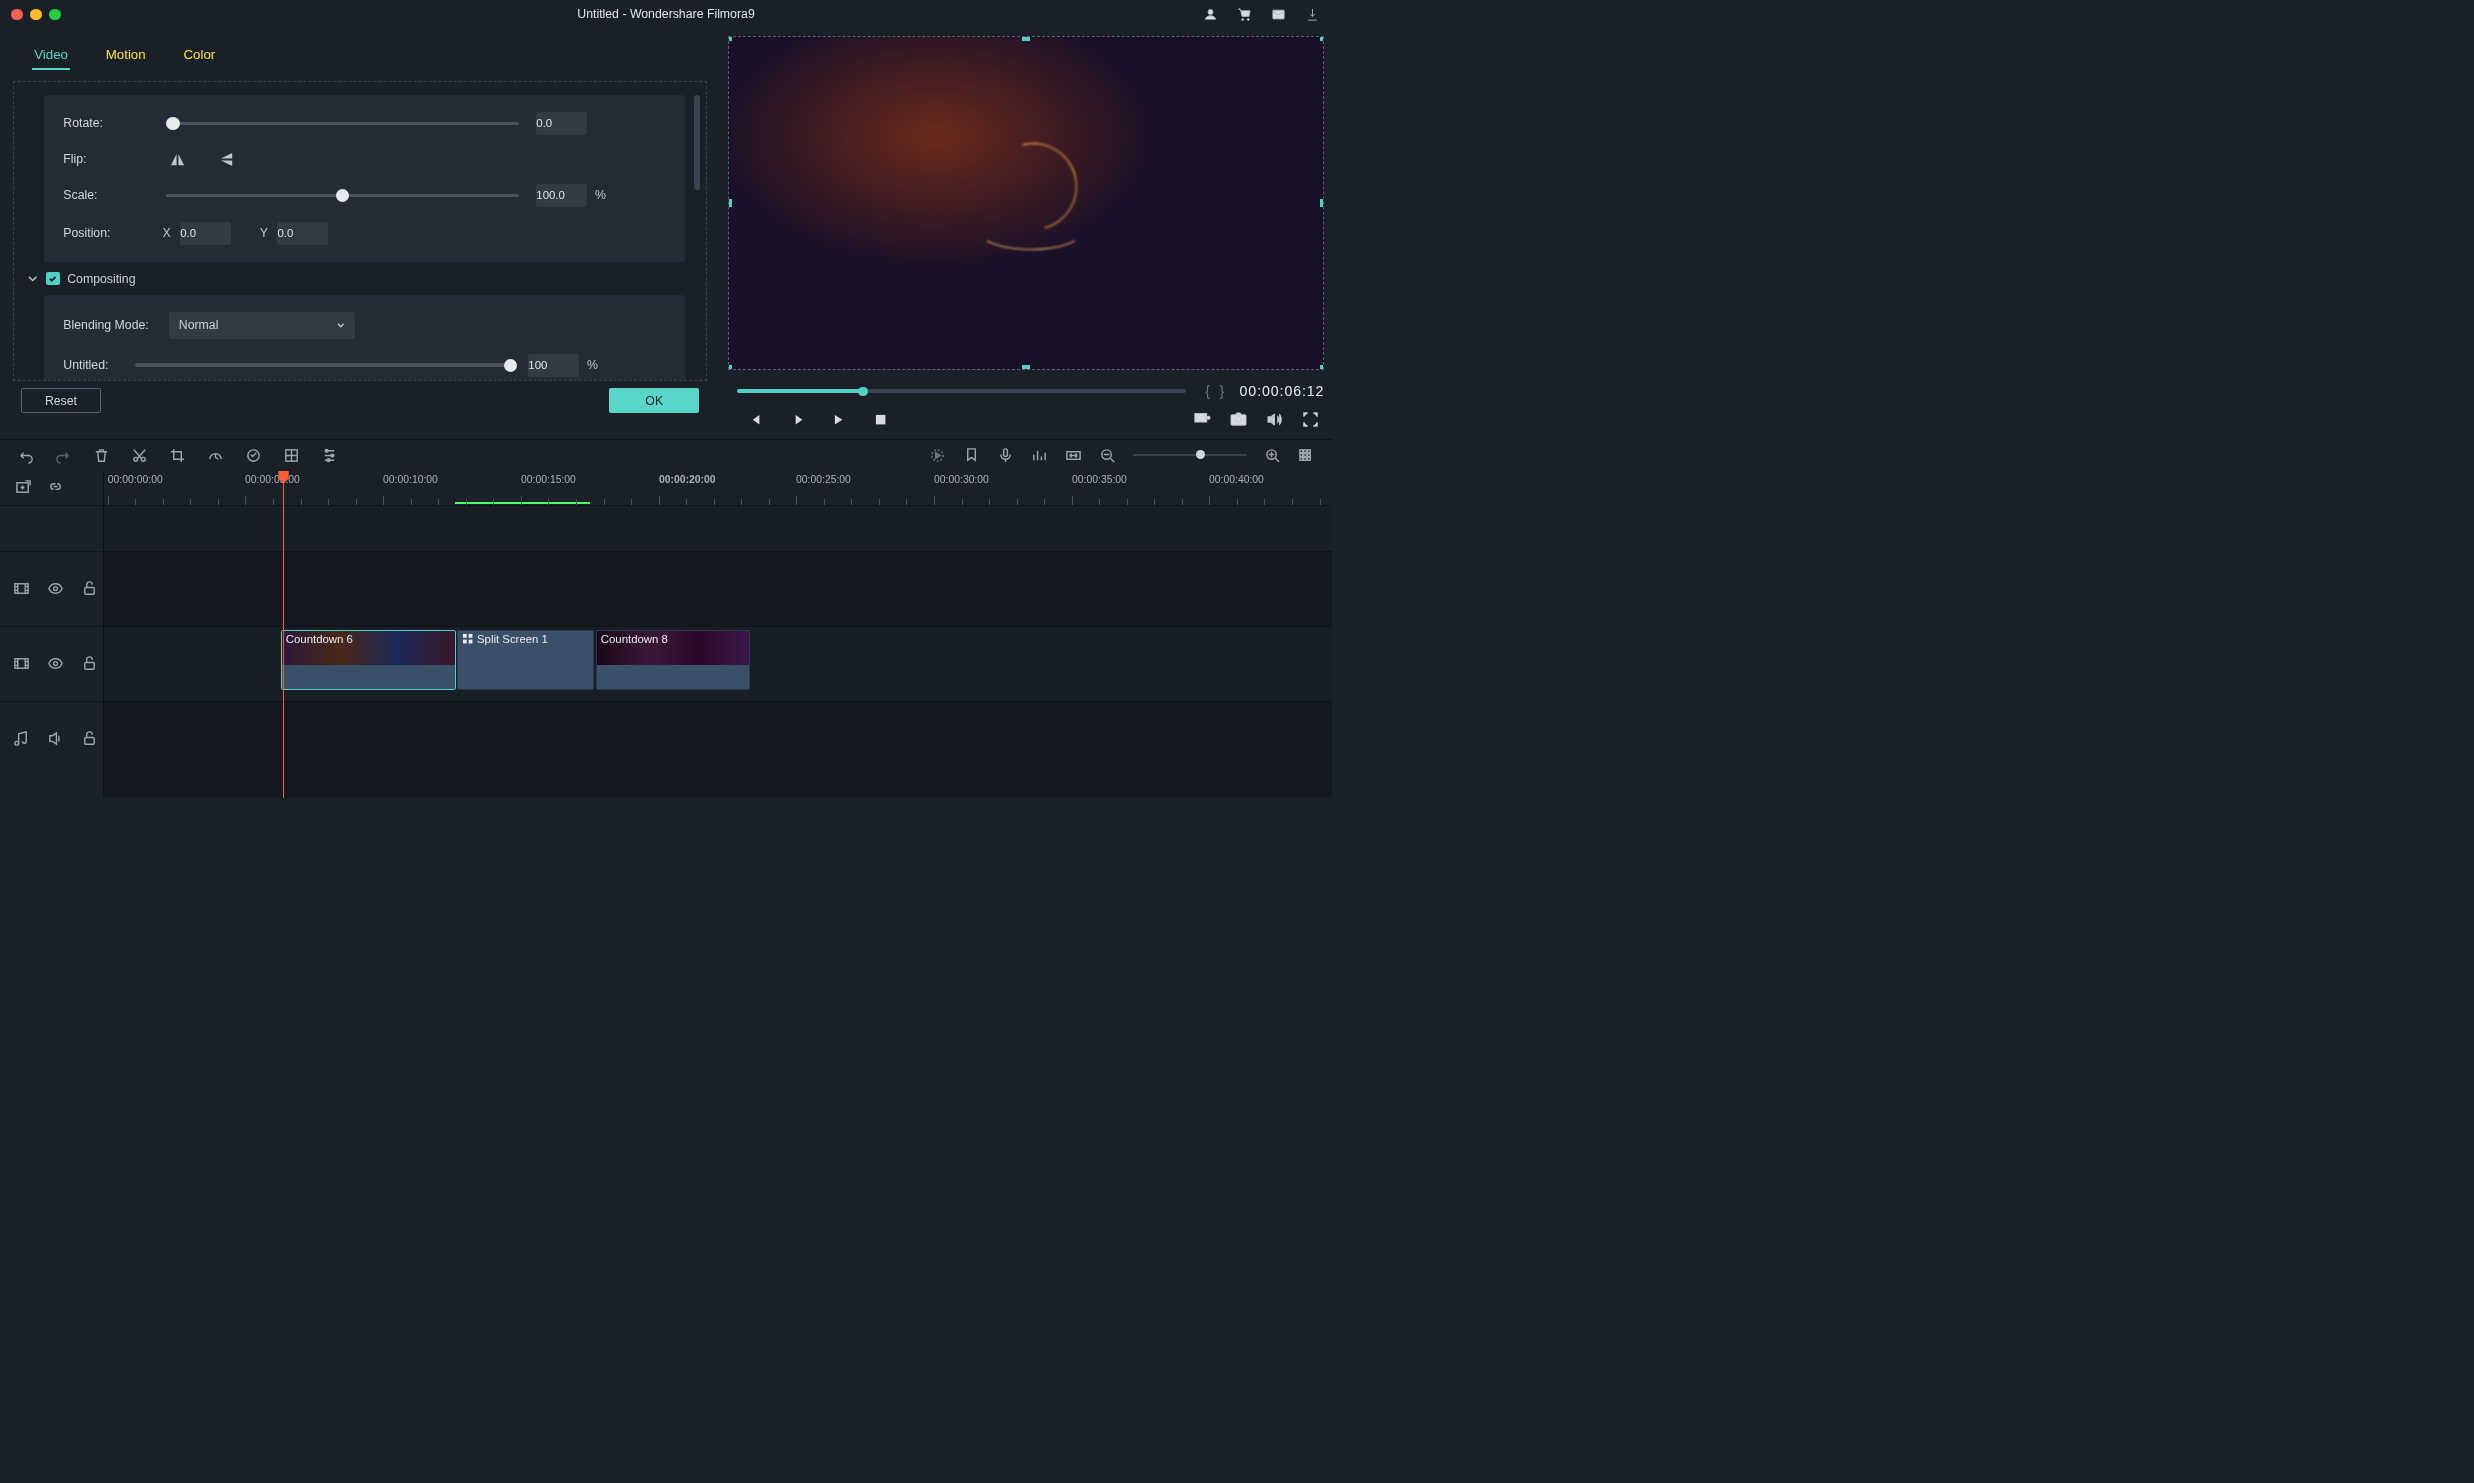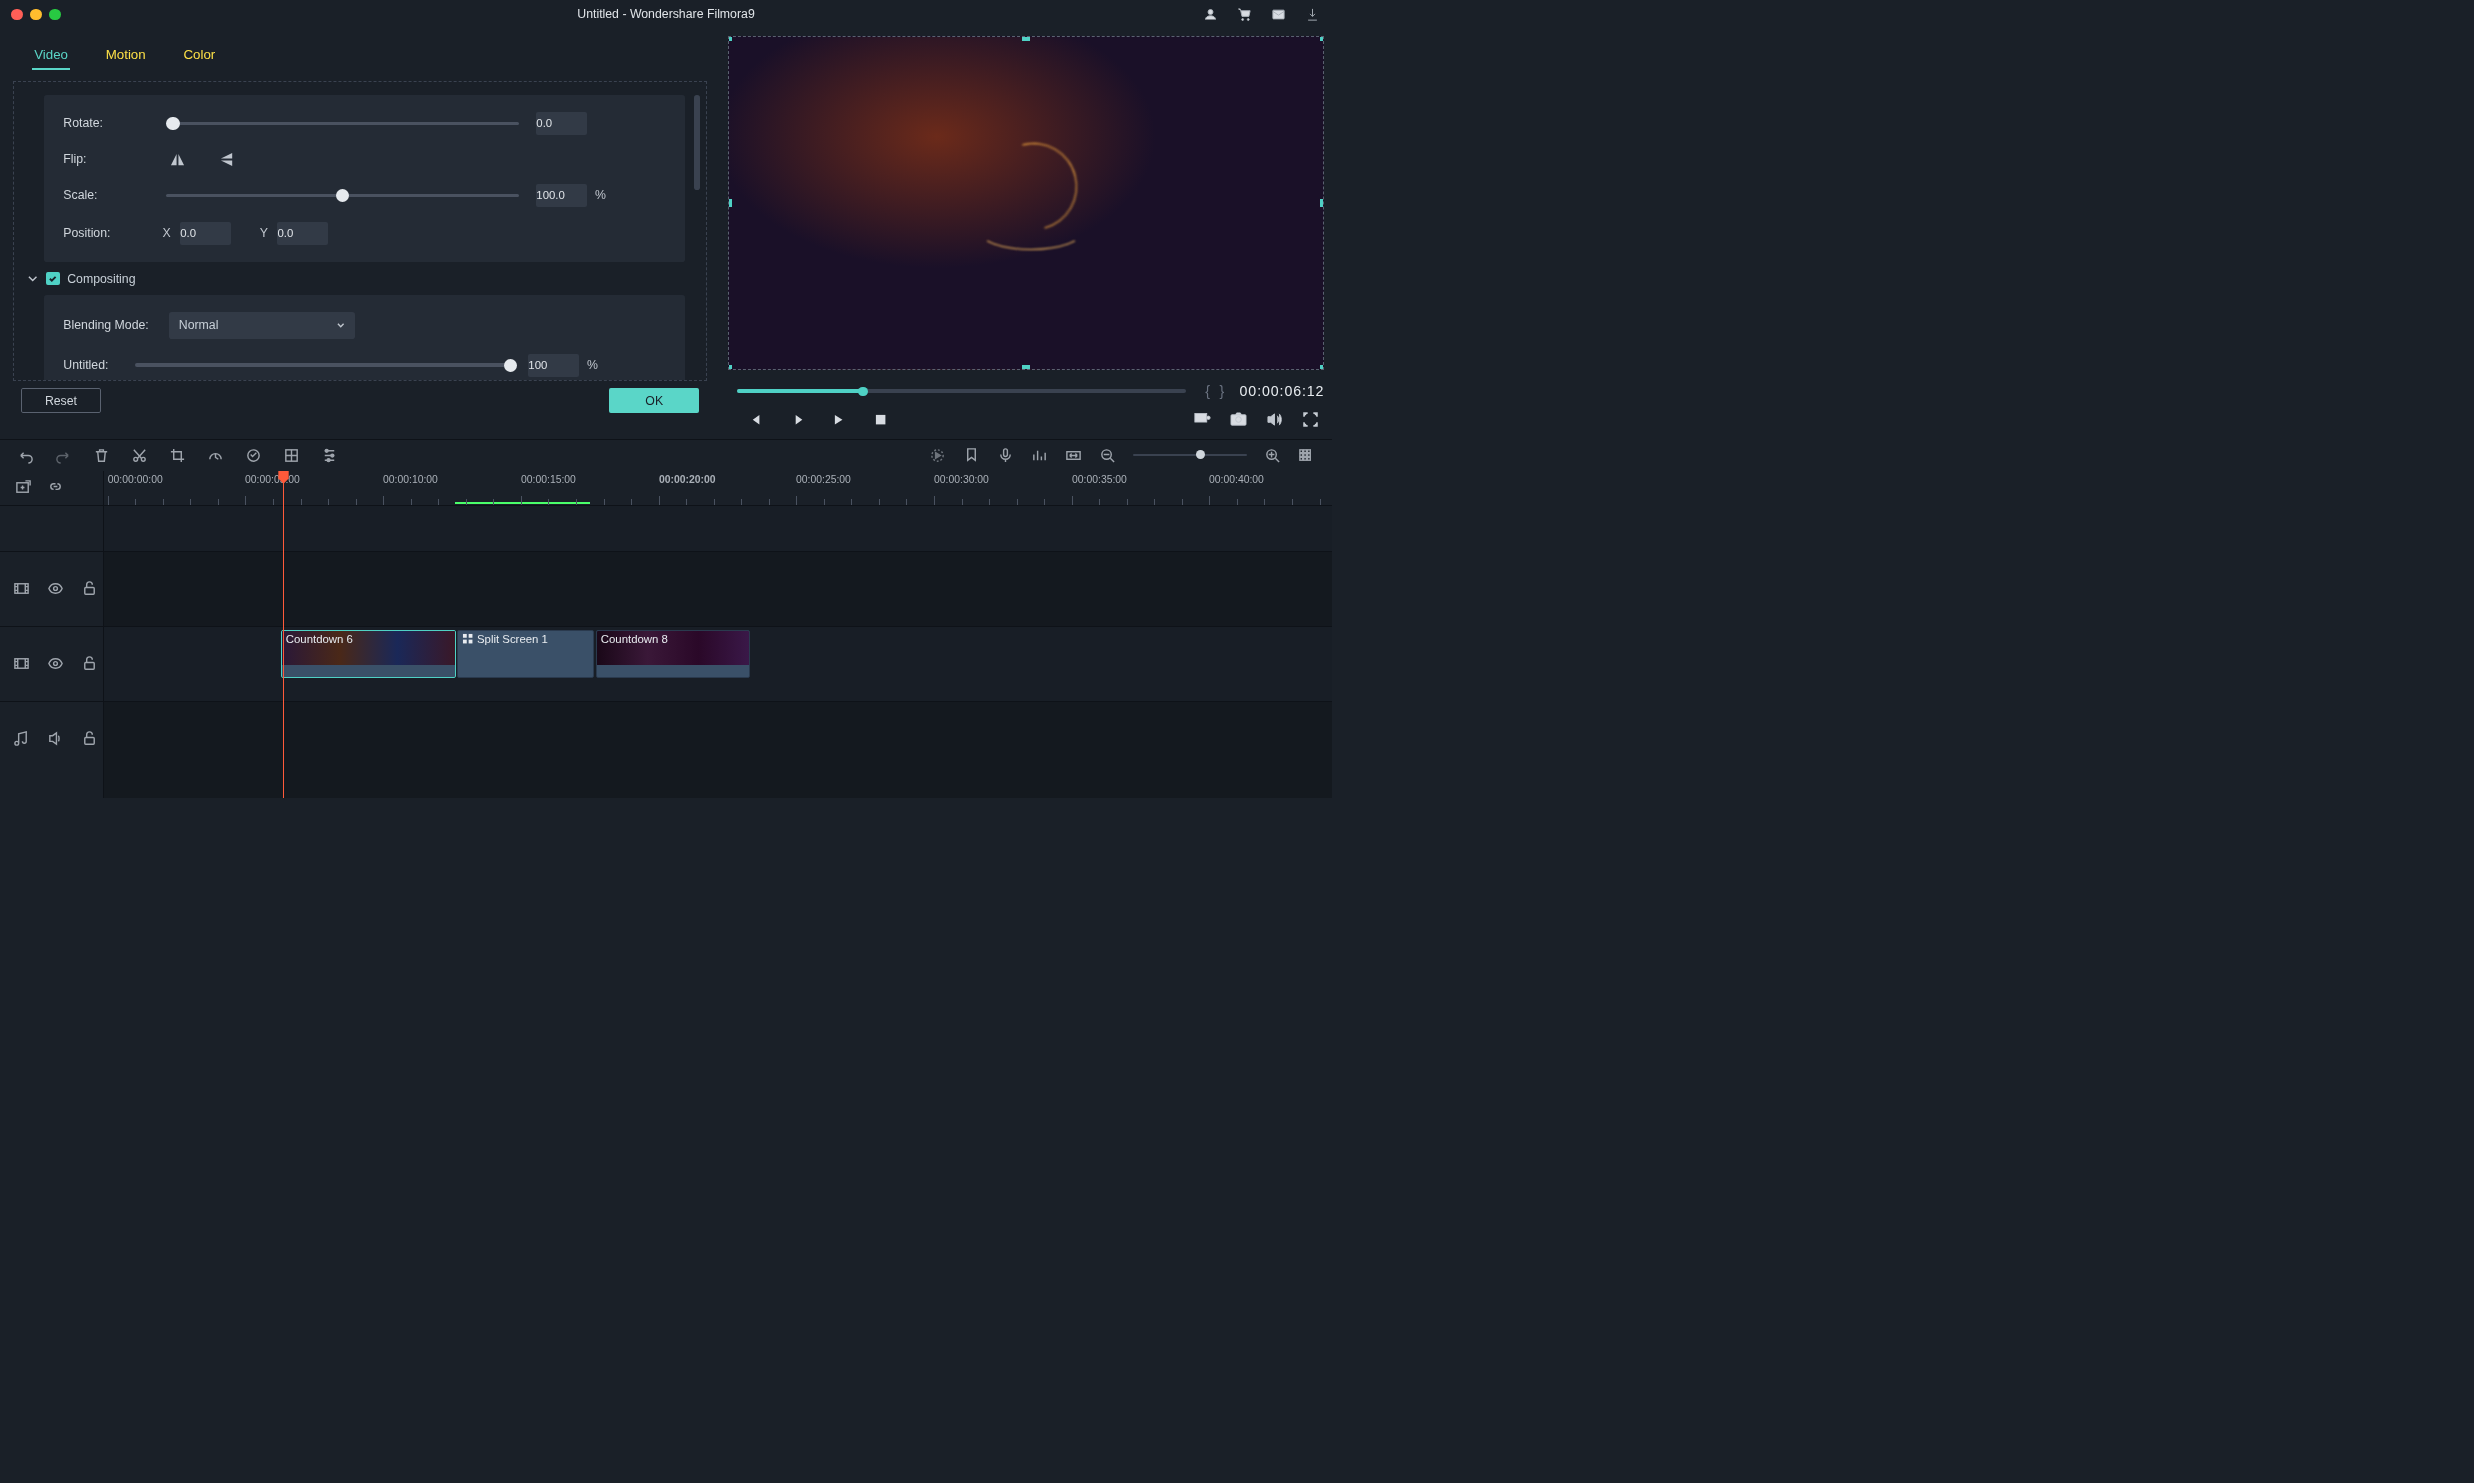--- a/index.html
+++ b/index.html
@@ -69,21 +69,21 @@
 .tl-right{flex:1;position:relative;overflow:hidden}
 .ruler{height:34px;position:relative;background:#1a2028}
 .ruler-label{position:absolute;top:3.8px;font-size:10.4px;color:#aab0b8}
 .tick{position:absolute;bottom:0;width:0.9px;height:5.7px;background:#4a5260}
 .tick.major{height:8.5px}
 .playhead{position:absolute;top:0;bottom:0;width:0.9px;background:#ff5a3a;z-index:5}
 .playhead::before{content:'';position:absolute;top:0;left:-4.7px;width:10.4px;height:13.3px;background:#ff5a3a;clip-path:polygon(0 0,100% 0,100% 60%,50% 100%,0 60%)}
 .trackrow{height:75px;border-top:0.9px solid #0e1218;position:relative;background:#14191f}
 .trackrow.alt{background:#181e26}
 .trackrow.short{height:46px}
-.clip{position:absolute;top:3.8px;height:48px;background:#3a5068;border:0.9px solid #2a3a4e;border-radius:1.9px;overflow:hidden}
+.clip{position:absolute;top:3.8px;height:60px;background:#3a5068;border:0.9px solid #2a3a4e;border-radius:1.9px;overflow:hidden}
 .clip.selected{border:1.9px solid #4fd1c5}
 .clip-label{position:absolute;top:1.9px;left:3.8px;font-size:11.4px;color:#e8ecf0;z-index:2;display:flex;align-items:center;gap:3.8px}
 .clip-thumb{height:34px;background:linear-gradient(90deg,#2a1838,#4a2818,#1a2858,#3a1828);position:relative}
 .clip-thumb.c8{background:linear-gradient(90deg,#1a0818,#3a1838,#2a0828,#3a1848)}
 .greenbar{position:absolute;height:2.8px;background:#4aff6a;top:31px}
 svg{display:block}
 </style>
 </head>
 <body>
 

